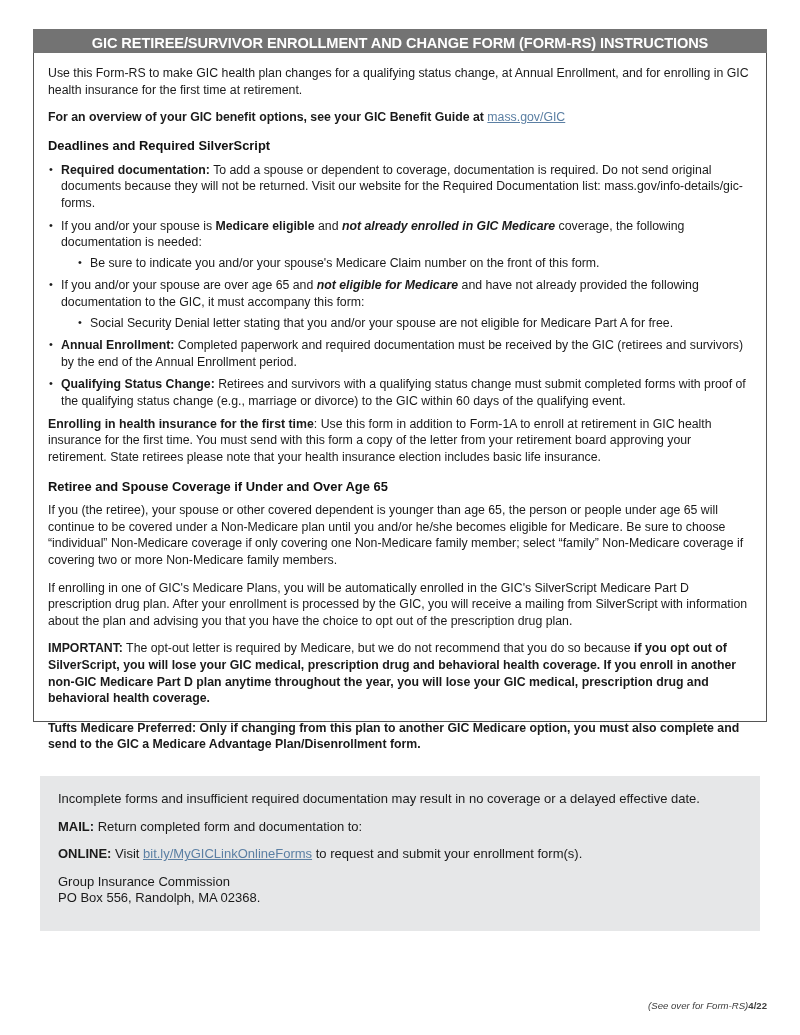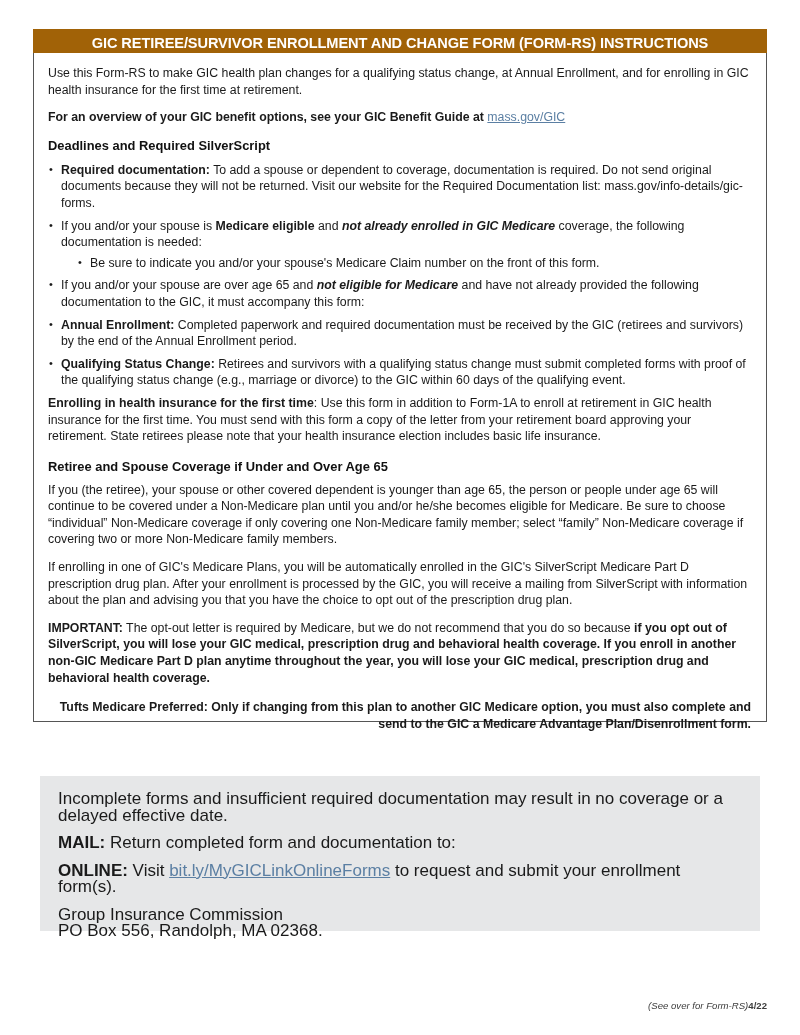--- a/index.html
+++ b/index.html
@@ -24,21 +24,21 @@
     background: #ffffff;
   }
 
   
   .title-bar {
     position: absolute;
     left: 33px;
     top: 29px;
     width: 734px;
     height: 28px;
-    background: #a16207;
+    background: #737373;
     color: #ffffff;
     display: flex;
     align-items: center;
     justify-content: center;
     box-sizing: border-box;
   }
   .title-bar .title-text {
     font-size: 14.6px;
     font-weight: bold;
     letter-spacing: -0.1px;
@@ -144,21 +144,21 @@
     padding: 15px 18px 0 18px;
   }
   .submission-panel .sp-head {
     font-size: 12.6px;
     font-weight: bold;
     margin: 0 0 7px 0;
     line-height: 17px;
   }
   .submission-panel p {
     margin: 0 0 11px 0;
-    font-size: 17px;
+    font-size: 13px;
     line-height: 16.6px;
   }
   .submission-panel .addr {
     margin: 0;
     line-height: 16.2px;
   }
 
   
   .footer {
     position: absolute;
@@ -208,20 +208,23 @@
 
       <li>
         <span>If you and/or your spouse is </span><b>Medicare eligible</b><span> and </span><span class="bi">not already enrolled in GIC Medicare</span><span> coverage, the following documentation is needed:</span>
         <ul class="sub-bullets">
           <li>Be sure to indicate you and/or your spouse's Medicare Claim number on the front of this form.</li>
         </ul>
       </li>
 
       <li>
         <span>If you and/or your spouse are over age 65 and </span><span class="bi">not eligible for Medicare</span><span> and have not already provided the following documentation to the GIC, it must accompany this form:</span>
+        <ul class="sub-bullets">
+          <li>Social Security Denial letter stating that you and/or your spouse are not eligible for Medicare Part A for free.</li>
+        </ul>
       </li>
 
       <li>
         <b>Annual Enrollment:</b><span> Completed paperwork and required documentation must be received by the GIC (retirees and survivors) by the end of the Annual Enrollment period.</span>
       </li>
 
       <li>
         <b>Qualifying Status Change:</b><span> Retirees and survivors with a qualifying status change must submit completed forms with proof of the qualifying status change (e.g., marriage or divorce) to the GIC within 60 days of the qualifying event.</span>
       </li>
 
@@ -234,21 +237,21 @@
     <h3 class="section-head-sp">Retiree and Spouse Coverage if Under and Over Age 65</h3>
 
     <p class="para">If you (the retiree), your spouse or other covered dependent is younger than age 65, the person or people under age 65 will continue to be covered under a Non-Medicare plan until you and/or he/she becomes eligible for Medicare. Be sure to choose “individual” Non-Medicare coverage if only covering one Non-Medicare family member; select “family” Non-Medicare coverage if covering two or more Non-Medicare family members.</p>
 
     <p class="para">If enrolling in one of GIC's Medicare Plans, you will be automatically enrolled in the GIC's SilverScript Medicare Part D prescription drug plan. After your enrollment is processed by the GIC, you will receive a mailing from SilverScript with information about the plan and advising you that you have the choice to opt out of the prescription drug plan.</p>
 
     <p class="para">
       <b>IMPORTANT:</b><span> The opt-out letter is required by Medicare, but we do not recommend that you do so because </span><b>if you opt out of SilverScript, you will lose your GIC medical, prescription drug and behavioral health coverage. If you enroll in another non-GIC Medicare Part D plan anytime throughout the year, you will lose your GIC medical, prescription drug and behavioral health coverage.</b>
     </p>
 
-    <p class="para" style="margin-top:13px;text-align:right;">
+    <p class="para" style="margin-top:13px;">
       <b>Tufts Medicare Preferred: Only if changing from this plan to another GIC Medicare option, you must also complete and send to the GIC a Medicare Advantage Plan/Disenrollment form.</b>
     </p>
 
   </div>
 
   <div class="submission-panel">
     <p>Incomplete forms and insufficient required documentation may result in no coverage or a delayed effective date.</p>
     <p>
       <b>MAIL:</b><span> Return completed form and documentation to:</span>
     </p>

